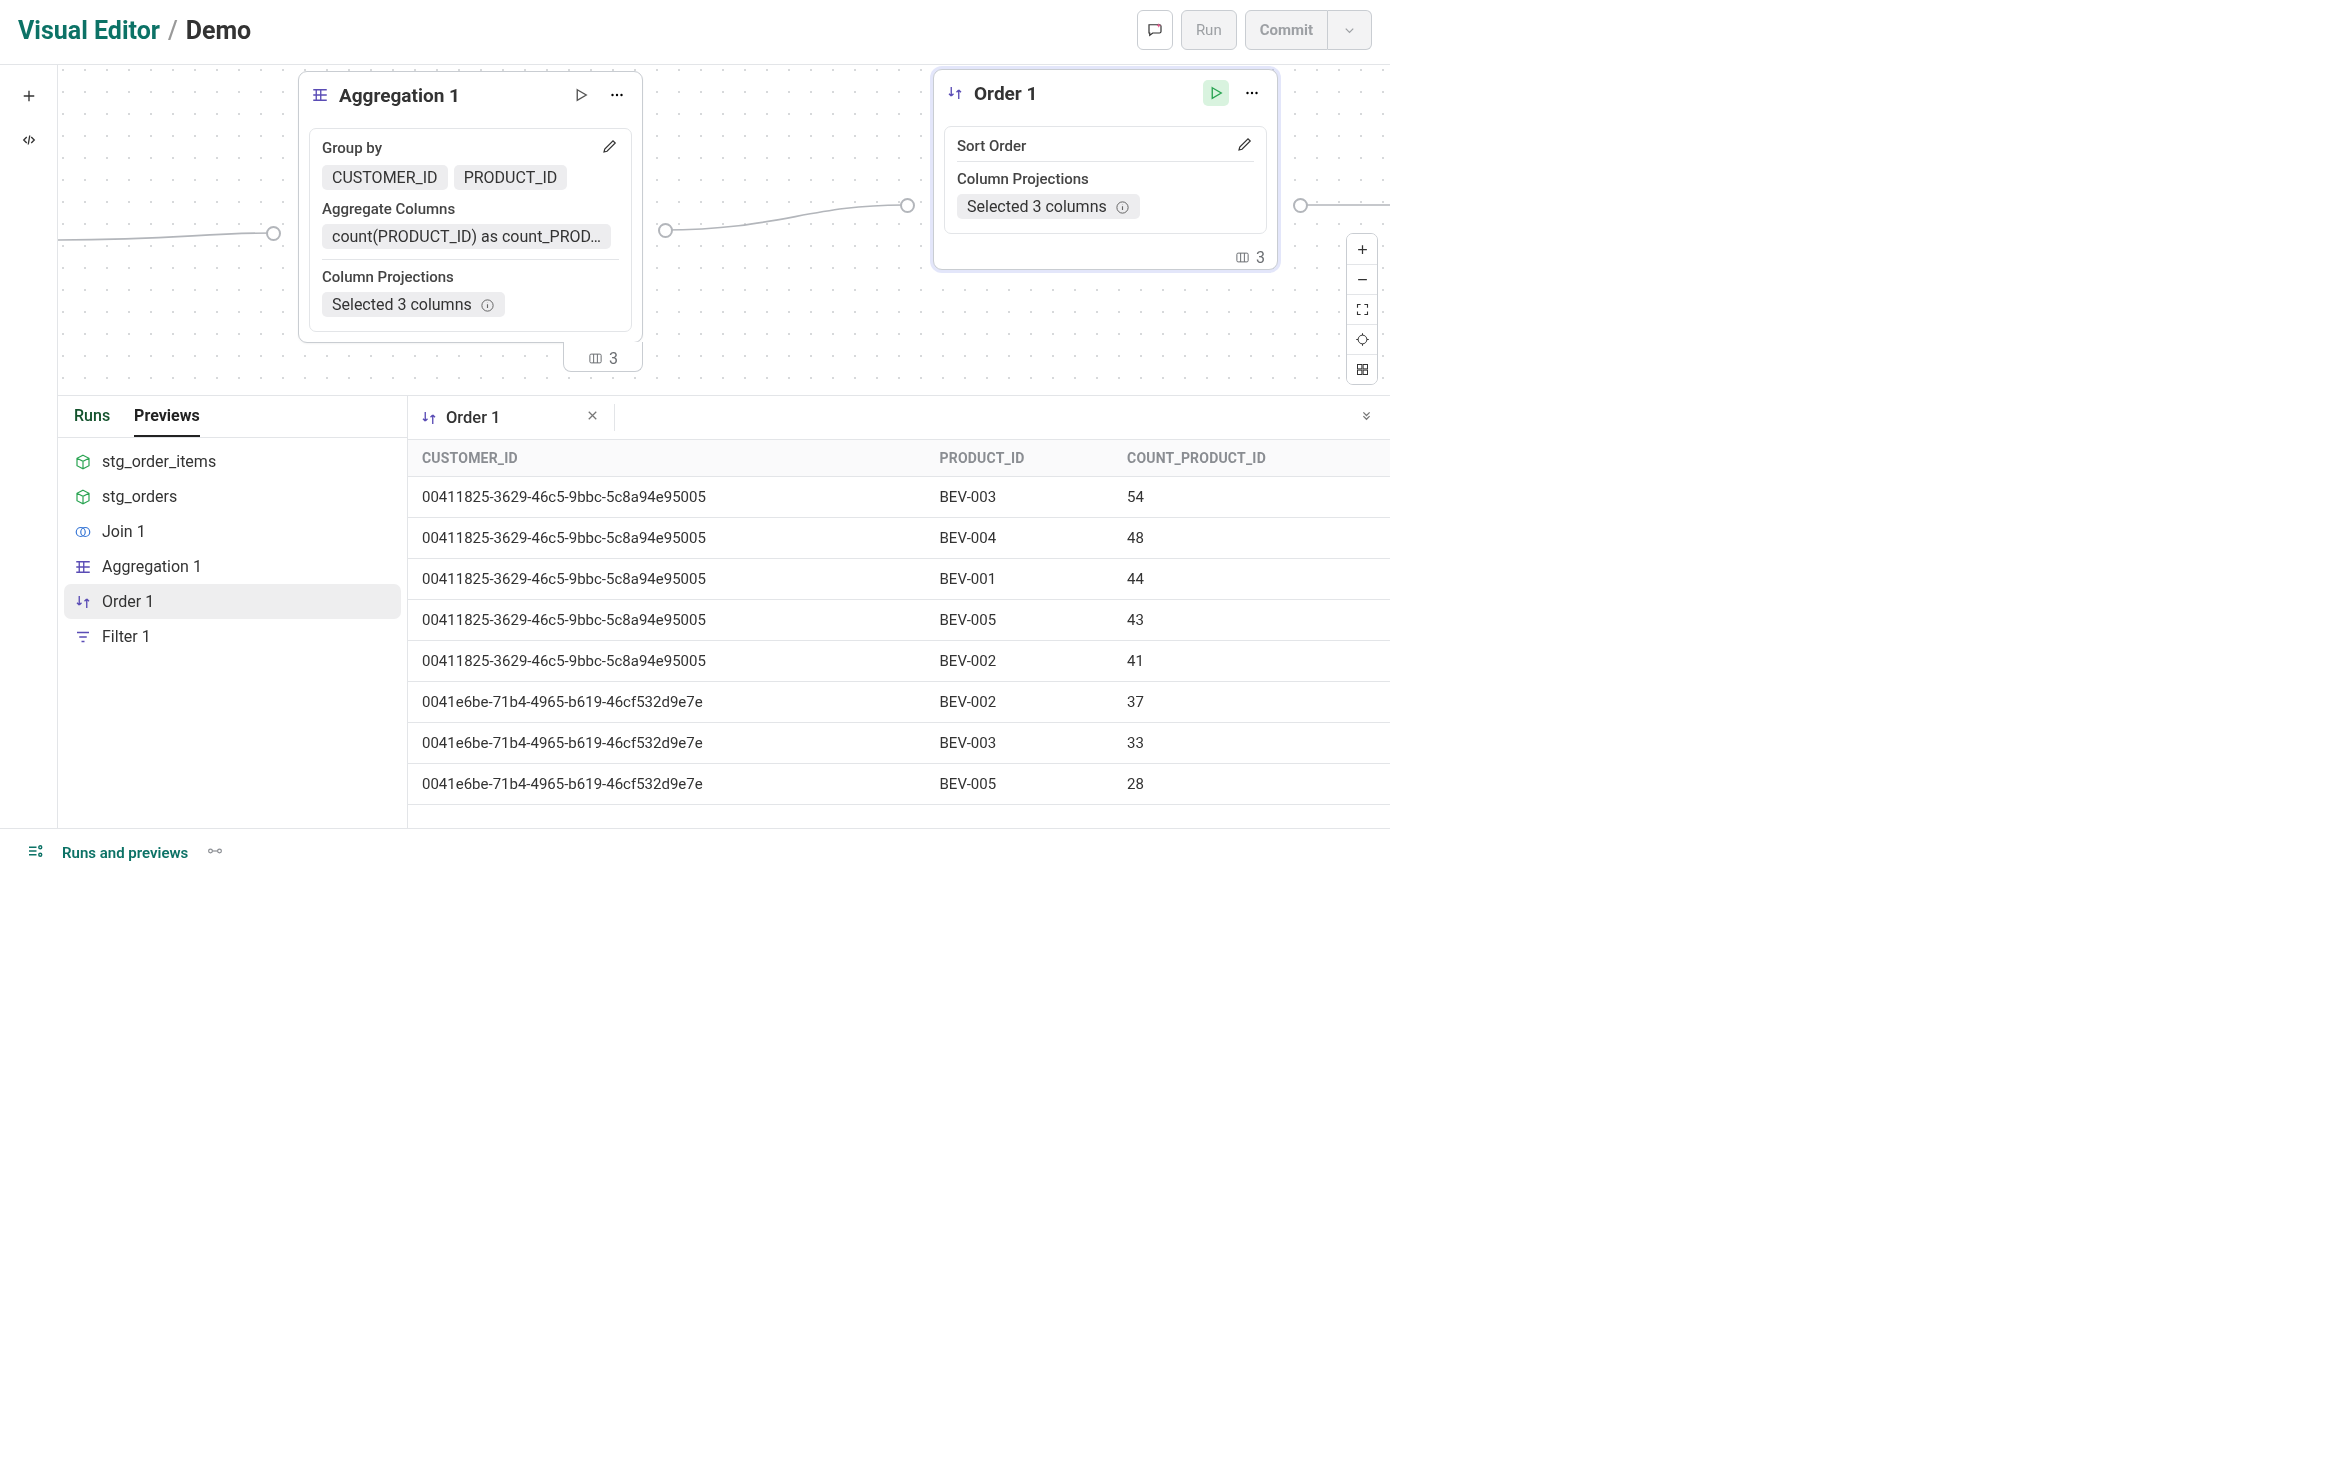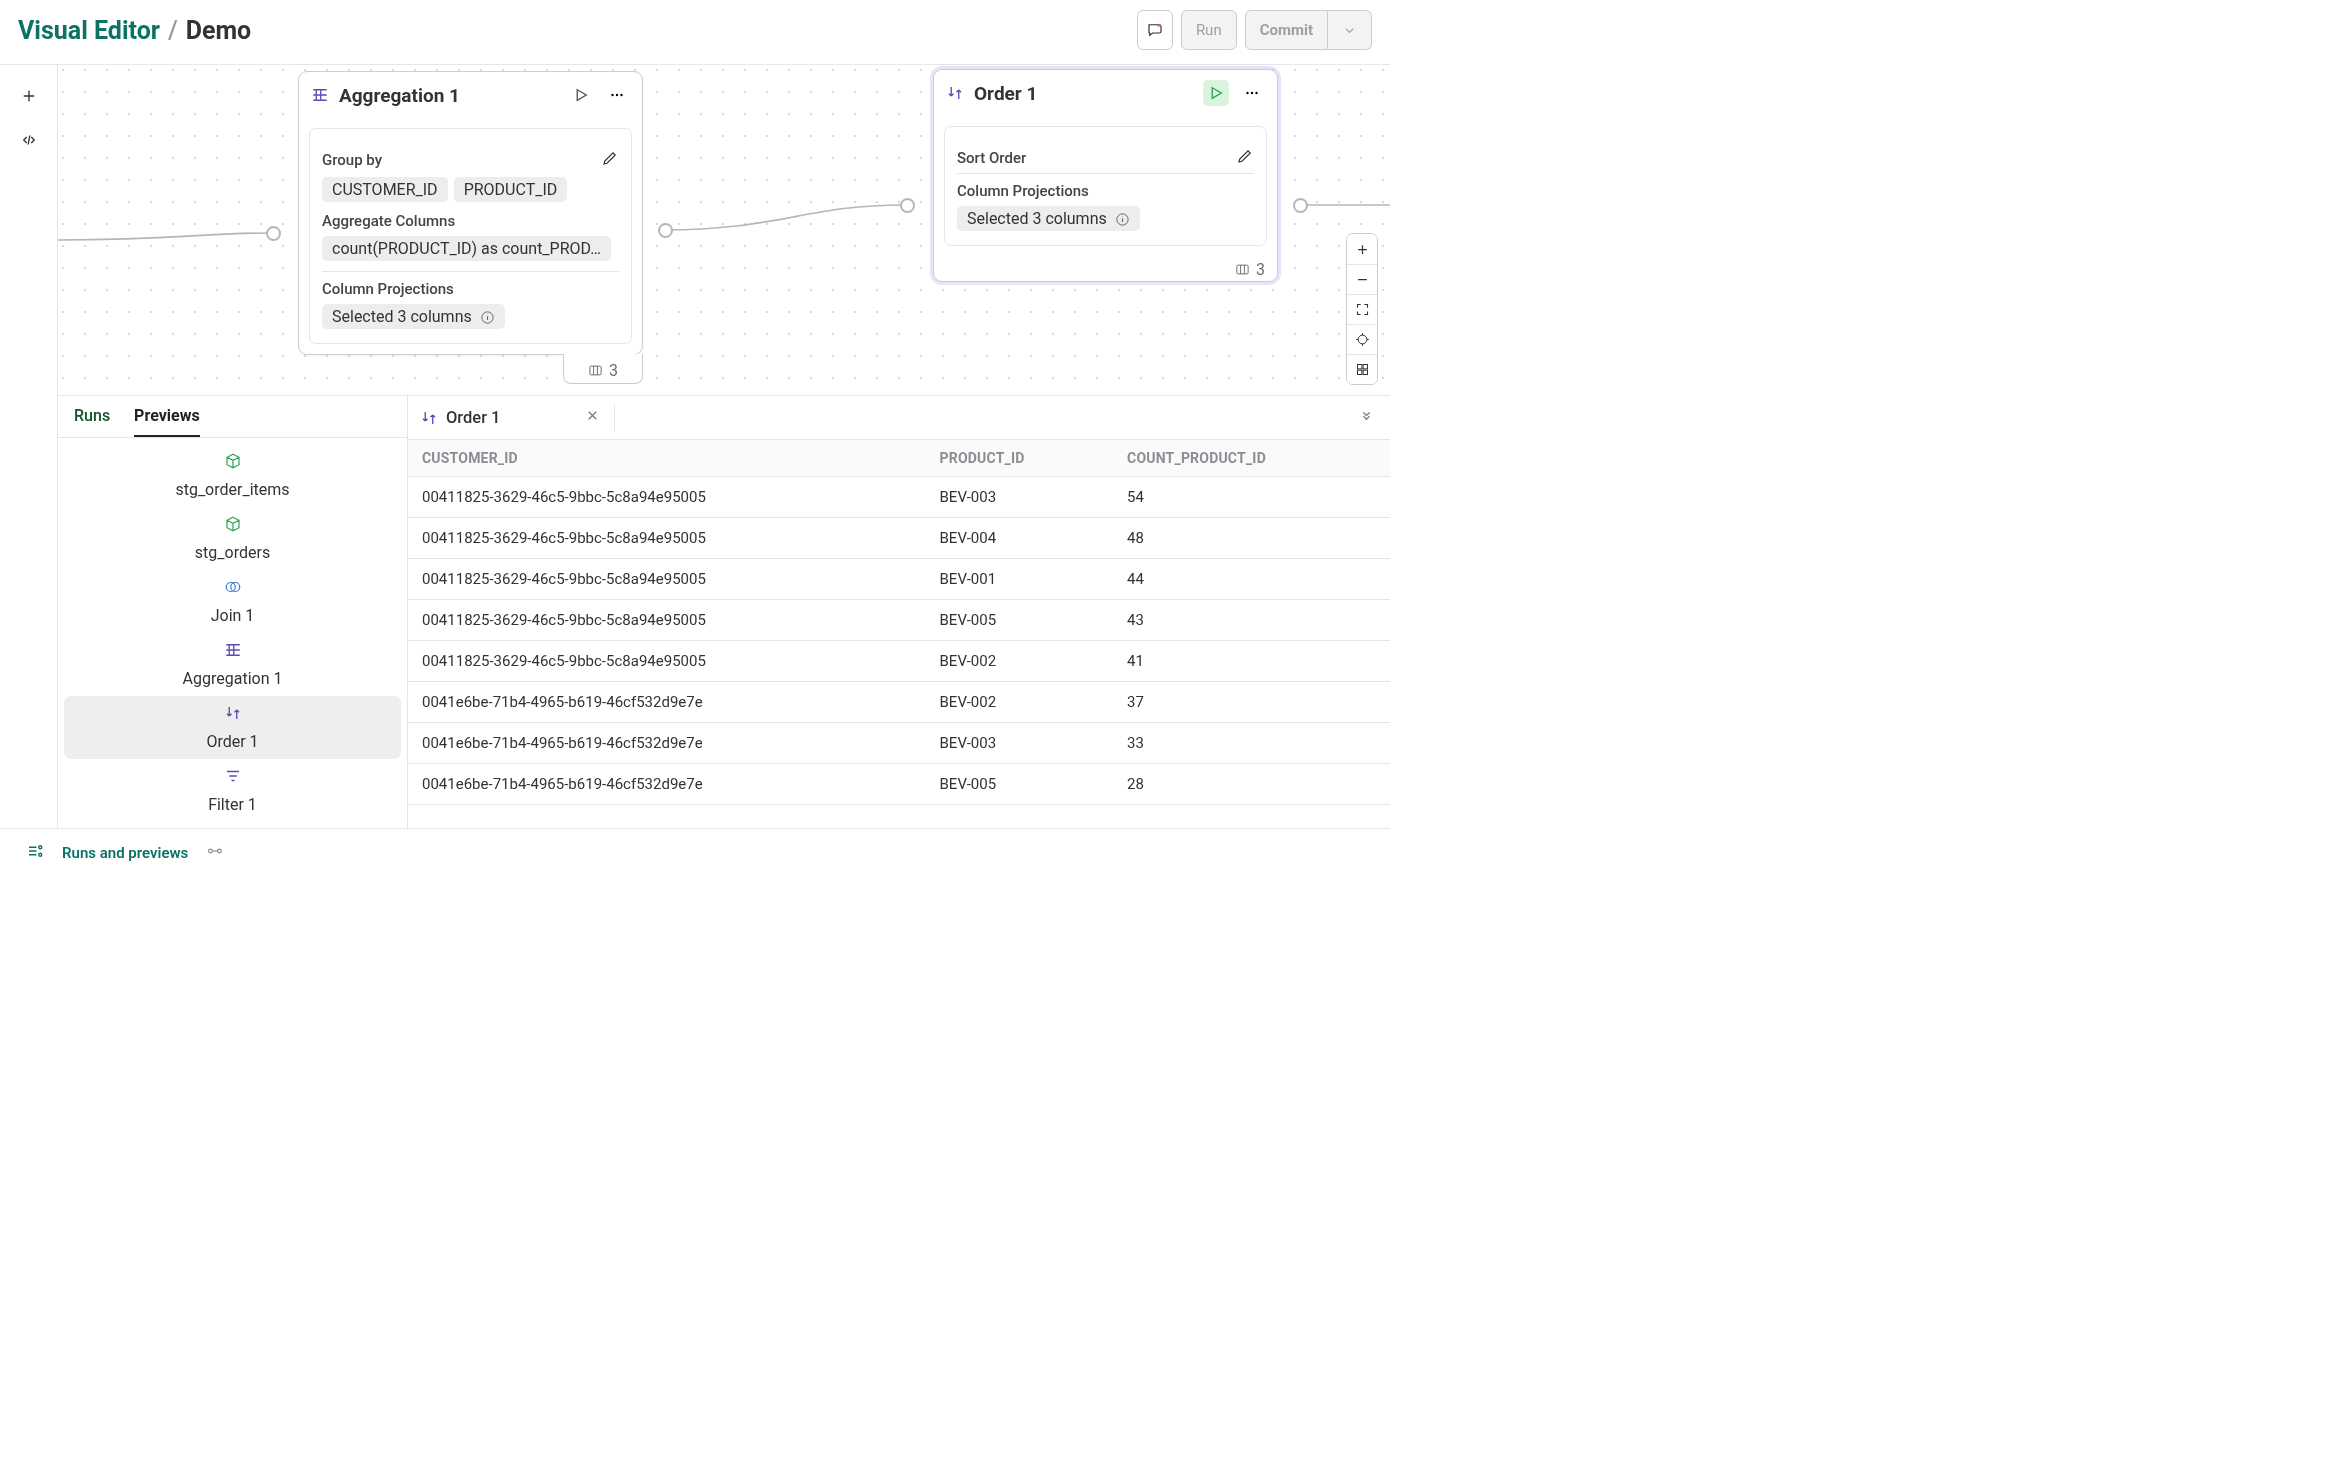--- a/index.html
+++ b/index.html
@@ -106,21 +106,21 @@
     font-size:19px; font-weight:700;
     border-top-left-radius:9px;border-top-right-radius:9px;
   }
   .node-head .spacer{flex:1;}
   .node-head .act { cursor:pointer; color:#555; display:flex; padding:4px; border-radius:5px;}
   .node-head .act.run-active{ background:var(--green-bg); color:var(--green);}
   .node-body {
     border:1px solid var(--border);
     border-radius:7px;
     margin:10px;
-    padding:20px 12px 4px;
+    padding:8px 12px 4px;
     font-size:15px;
   }
   .sect-title{ font-size:15px; font-weight:500; color:#444; display:flex; align-items:center; justify-content:space-between;}
   .sect-title .edit{cursor:pointer;color:#555;}
   .chips{display:flex;flex-wrap:wrap;gap:6px; margin:6px 0 10px;}
   .chip{ background:var(--chip); border-radius:5px; padding:3px 10px; font-size:16px;}
   .chip.long{ max-width:100%; overflow:hidden; text-overflow:ellipsis; white-space:nowrap;}
   .chip .info-ic{vertical-align:middle;margin-left:4px;}
   .sect-divider{height:1px;background:var(--border);margin:4px 0 8px;}
   .node-foot{ display:flex; justify-content:flex-end; align-items:center; gap:6px; padding:4px 12px 2px; color:#6b6e72; font-size:16px;}
@@ -165,21 +165,21 @@
     width:350px;
     border-right:1px solid var(--border);
     display:flex;flex-direction:column;
   }
   .bp-tabs{display:flex;gap:24px;padding:10px 16px 0; border-bottom:1px solid var(--border);}
   .bp-tab{padding-bottom:10px;font-size:16px;color:#14532d;cursor:pointer;font-weight:500;}
   .bp-tab.active{color:#222;font-weight:700;border-bottom:2.5px solid #222;}
   .bp-list{padding:6px 6px;overflow:auto;}
   .bp-item{
     display:flex;align-items:center;gap:10px;
-    padding:8px 10px; border-radius:7px; cursor:pointer;font-size:16px;flex-direction:column;
+    padding:8px 10px; border-radius:7px; cursor:pointer;font-size:16px;
   }
   .bp-item.selected{background:var(--hover);}
   .bp-item .ic{width:18px;display:flex;color:#555;}
 
   .bp-right{flex:1;display:flex;flex-direction:column;min-width:0;}
   .preview-head{
     display:flex;align-items:center;gap:10px;
     padding:8px 12px;border-bottom:1px solid var(--border);
   }
   .preview-head .title{font-size:16.5px;font-weight:500;}

